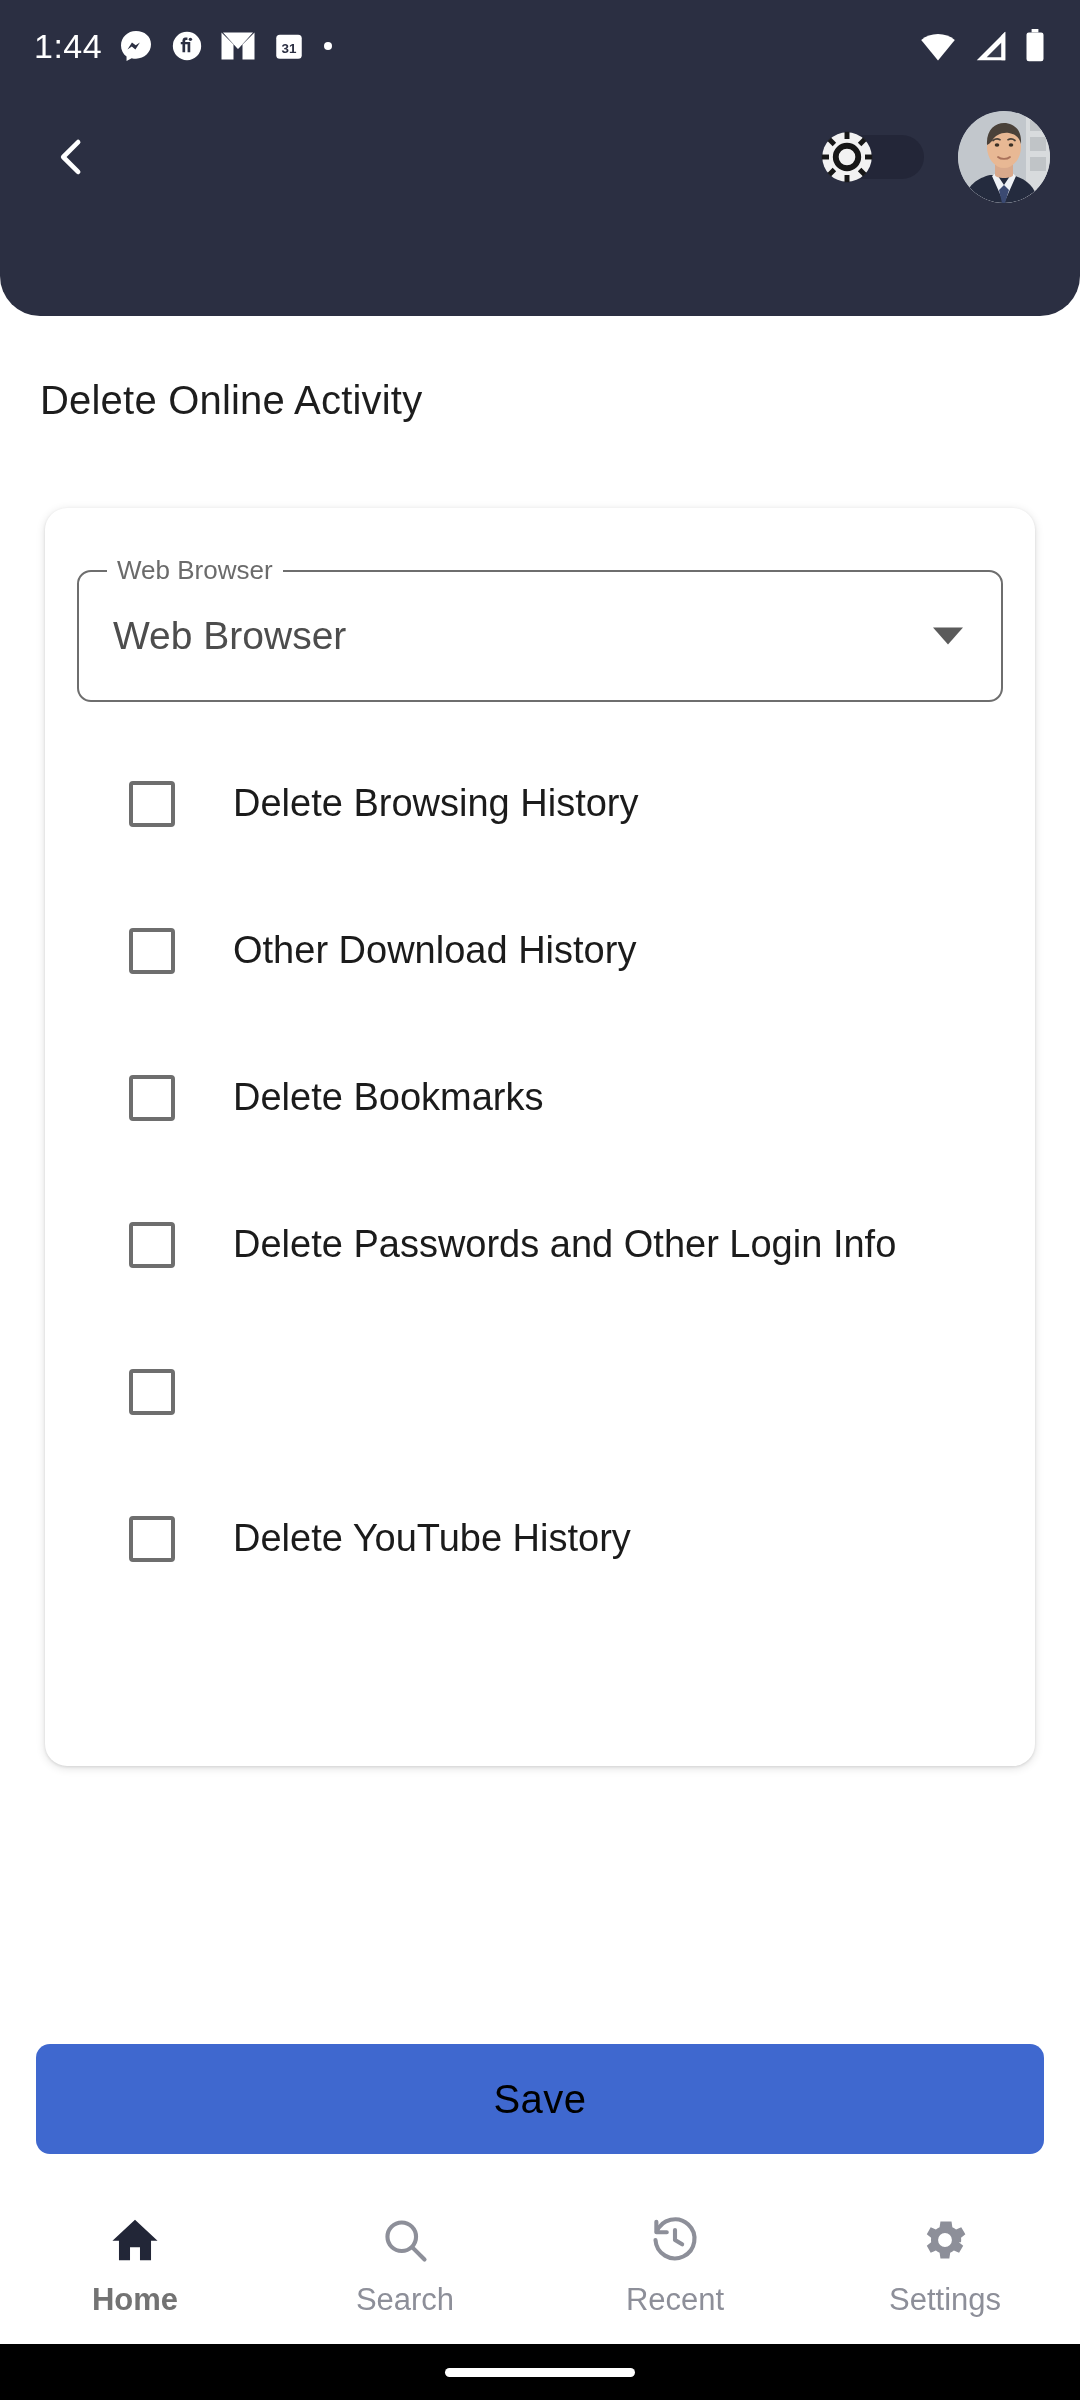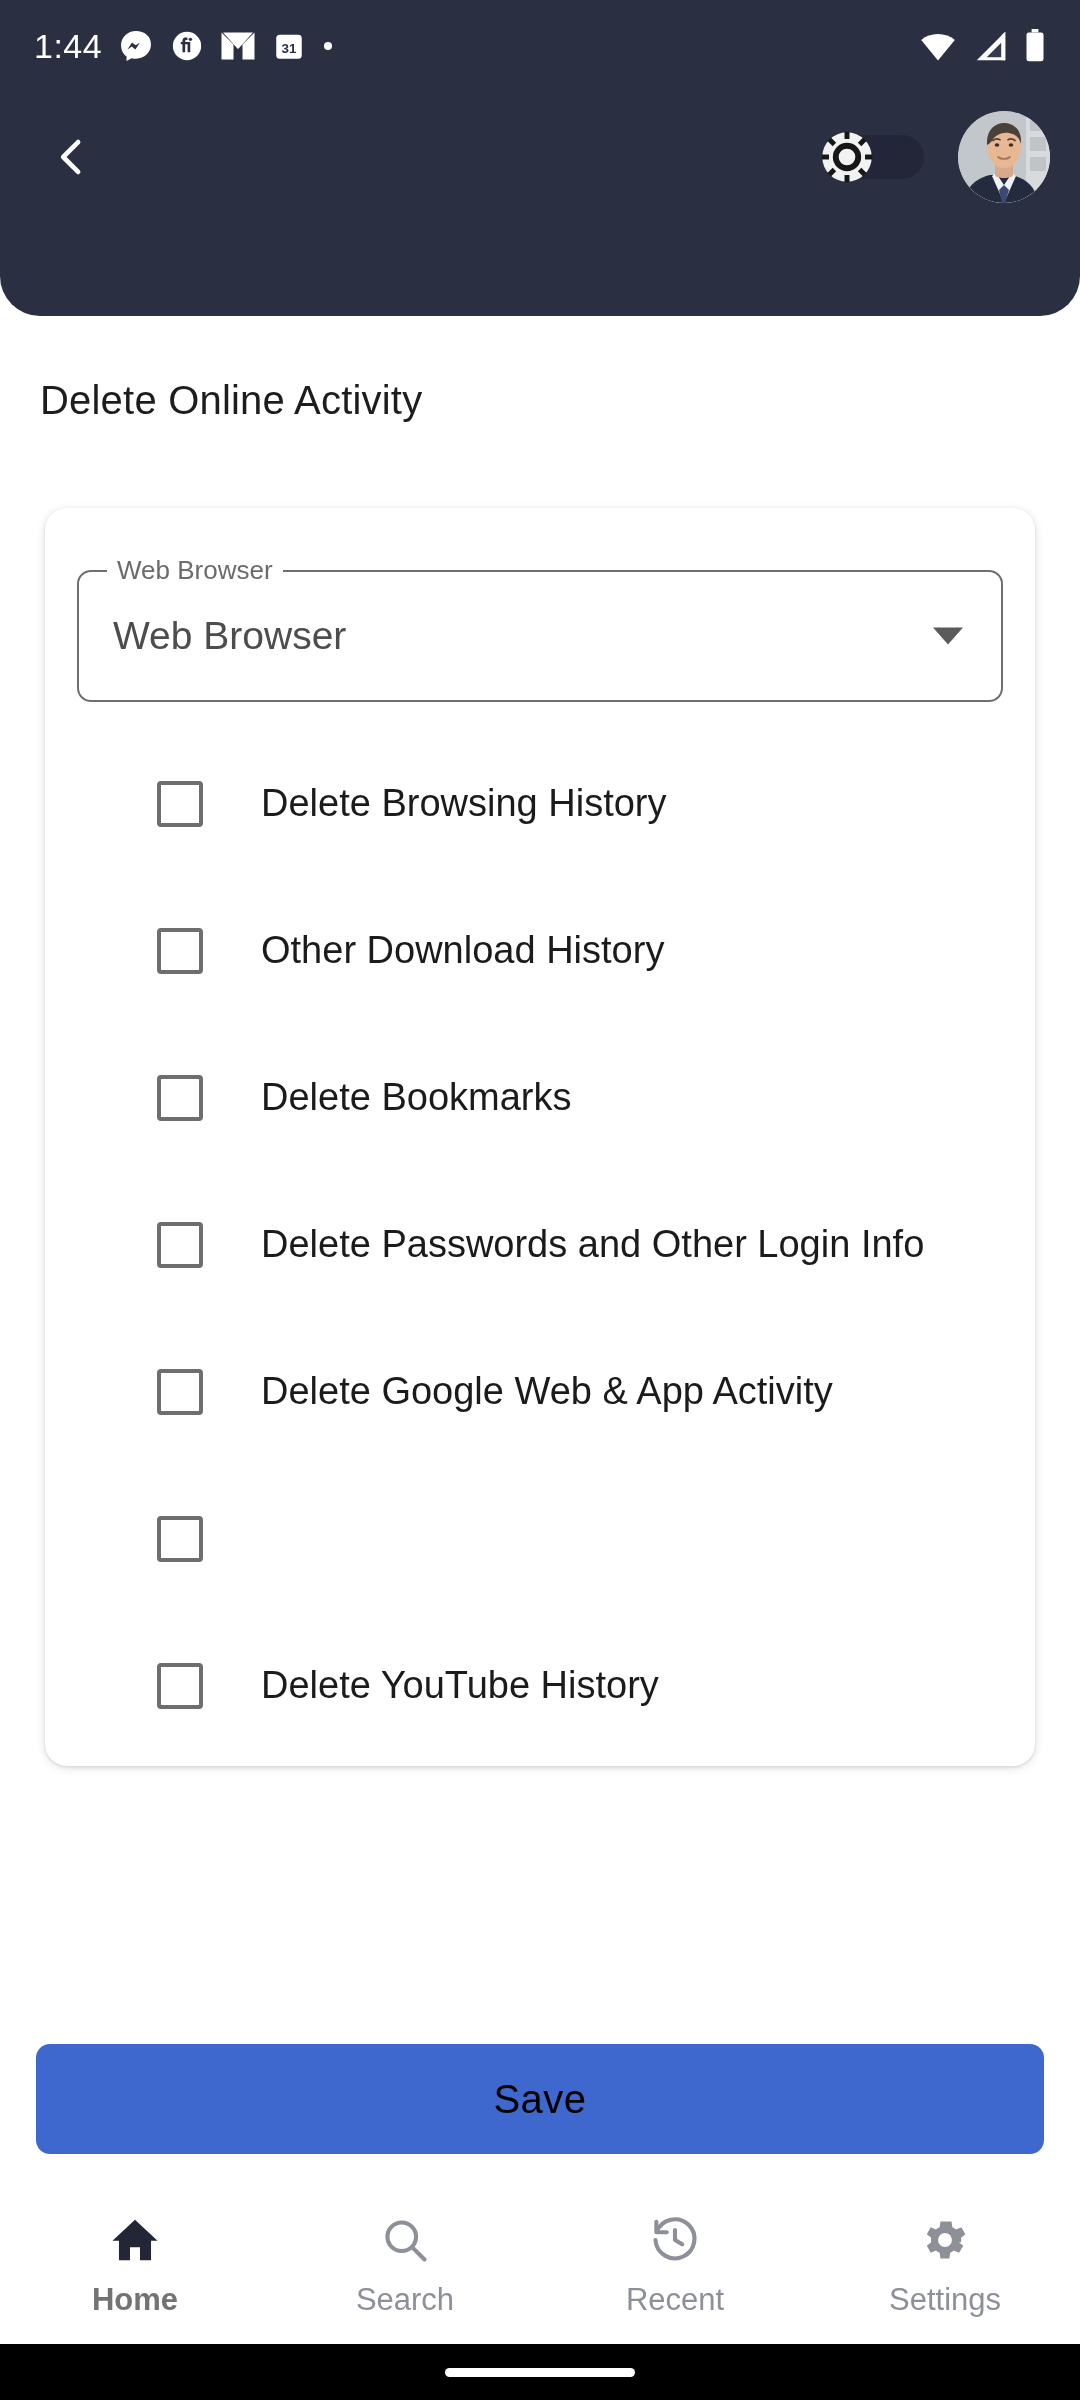--- a/index.html
+++ b/index.html
@@ -91,21 +91,21 @@
   .select-arrow {
     position:absolute; top:50%; right:40px; transform:translateY(-50%);
     width:0; height:0; border-left:15px solid transparent;
     border-right:15px solid transparent; border-top:17px solid #5b5b5b;
   }
 
   
   .cb-list { position:absolute; top:222px; left:0; width:990px; }
   .cb-row {
     display:flex; align-items:center;
-    height:147px; padding-left:112px;
+    height:147px; padding-left:84px;
   }
   .cb-box {
     width:46px; height:46px; min-width:46px;
     border:4px solid #6e6e6e; border-radius:4px;
     background:#ffffff;
   }
   .cb-label {
     margin-left:58px; font-size:38px; color:#1b1b1b;
     white-space:nowrap;
   }
@@ -307,24 +307,20 @@
       <div class="cb-row">
         <span class="cb-box"></span>
         <span class="cb-label">Delete Bookmarks</span>
       </div>
 
       <div class="cb-row">
         <span class="cb-box"></span>
         <span class="cb-label">Delete Passwords and Other Login Info</span>
       </div>
 
-      <div class="cb-row">
-        <span class="cb-box"></span>
-        <span class="cb-label">Delete Google Web &amp; App Activity</span>
-      </div>
 
       <div class="cb-row">
         <span class="cb-box"></span>
       </div>
 
       <div class="cb-row">
         <span class="cb-box"></span>
         <span class="cb-label">Delete YouTube History</span>
       </div>
 

